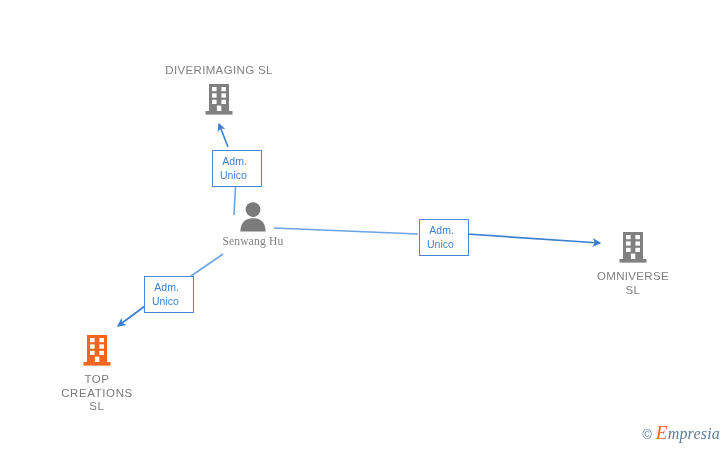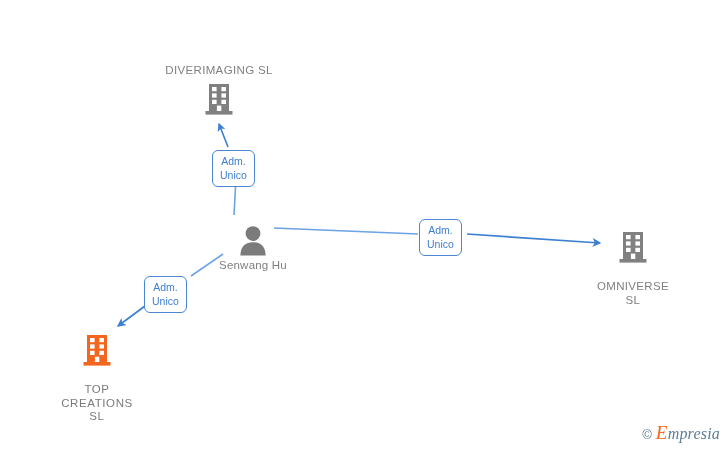--- a/index.html
+++ b/index.html
@@ -41,21 +41,21 @@
     align-items: center;
     width: 140px;
     margin-left: -70px;
   }
   .node .node-label {
     font-size: 11.5px;
     letter-spacing: .35px;
     color: #808080;
     text-align: center;
     line-height: 13.5px;
-    margin-top: 16px;
+    margin-top: 6px;
     white-space: pre-line;
   }
   .node.is-highlight .node-label {
     font-weight: normal;
     color: #7b7b7b;
     letter-spacing: .6px;
   }
   .node.person .node-label {
     margin-top: 3px;
     letter-spacing: .2px;
@@ -72,27 +72,27 @@
   .ico-person {
     width: 28px;
     height: 31px;
     display: block;
   }
 
   
   .rel-chip {
     position: absolute;
     border: 1.4px solid #4a86d4;
-    border-radius: 6px;
+    border-radius: 0;
     background: #ffffff;
     color: #3d7fd0;
     font-size: 10.5px;
     line-height: 14px;
-    padding: 3px 7px 4px 7px;
-    text-align: center;
+    padding: 3px 14px 4px 7px;
+    text-align: right;
     white-space: pre-line;
     box-sizing: border-box;
     z-index: 5;
   }
 
   
   #watermark {
     position: absolute;
     right: 8px;
     bottom: 6px;
@@ -154,21 +154,21 @@
         <rect x="17.4" y="4" width="4.6" height="4.2"></rect>
         <rect x="8" y="10.4" width="4.6" height="4.2"></rect>
         <rect x="17.4" y="10.4" width="4.6" height="4.2"></rect>
         <rect x="8" y="16.8" width="4.6" height="4.2"></rect>
         <rect x="17.4" y="16.8" width="4.6" height="4.2"></rect>
         <rect x="12.9" y="22.6" width="4.4" height="5.4"></rect>
       </g>
     </svg>
   </div>
 
-  <div class="node person" style="left:253px; top:225px;">
+  <div class="node person" style="left:253px; top:201px;font-family:Liberation Serif, serif;">
     <svg class="ico-person" viewBox="0 0 28 31" xmlns="http://www.w3.org/2000/svg">
       <g fill="#7b7b7b">
         <circle cx="14" cy="8.6" r="7.4"></circle>
         <path d="M14 17.2 C5.6 17.2 1.4 22.2 1.4 30.6 L26.6 30.6 C26.6 22.2 22.4 17.2 14 17.2 Z"></path>
       </g>
     </svg>
     <div class="node-label">Senwang Hu</div>
   </div>
 
   <div class="node company" style="left:633px; top:231px;">

